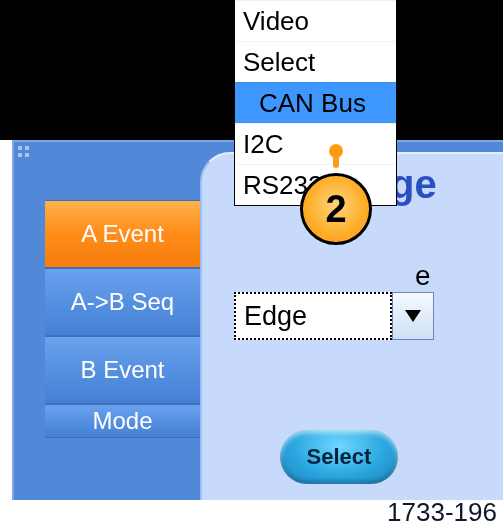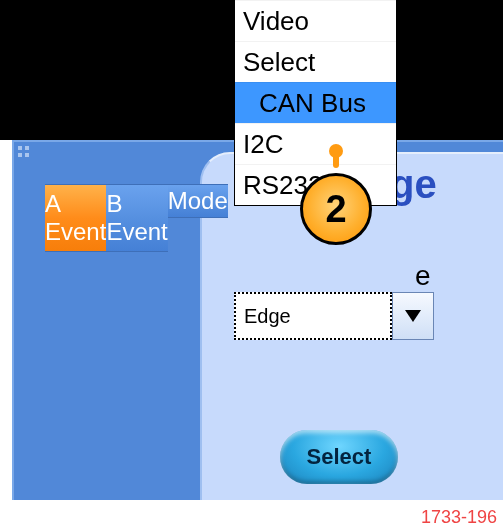--- a/index.html
+++ b/index.html
@@ -48,24 +48,24 @@
     }
     .grip div {
       width: 4px;
       height: 4px;
       background: #a9c5ee;
     }
 
     .tabs {
       position: absolute;
       left: 45px;
-      top: 184px;
+      top: 200px;
       width: 155px;
       display: flex;
-      flex-direction: row;
+      flex-direction: column;
     }
 
     .tab {
       height: 68px;
       display: flex;
       align-items: center;
       justify-content: center;
       font-size: 24px;
       color: #fff;
       border-top: 1px solid #3e6fb8;
@@ -147,21 +147,21 @@
       display: flex;
       z-index: 15;
     }
     .select-text {
       flex: 1;
       background: #fff;
       border: 2px dotted #000;
       display: flex;
       align-items: center;
       padding-left: 8px;
-      font-size: 20px;
+      font-size: 27px;
       color: #000;
     }
     .select-arrow {
       width: 42px;
       background: linear-gradient(to bottom, #f6f9ff, #cfdff6);
       border: 1px solid #6a86b5;
       display: flex;
       align-items: center;
       justify-content: center;
     }
@@ -225,22 +225,22 @@
       width: 14px;
       height: 14px;
       background: #ff9b12;
       border-radius: 50%;
     }
 
     .doc-number {
       position: absolute;
       right: 6px;
       bottom: 4px;
-      font-size: 18px;
-      color: #ef4444;
+      font-size: 26px;
+      color: #0f172a;
     }
   </style>
 </head>
 <body>
 
 <div class="black-top"></div>
 
 <div class="outer-frame">
   <div class="grip">
     <div></div>
@@ -250,20 +250,21 @@
   </div>
 </div>
 
 <div class="panel"></div>
 
 <div class="panel-title">ge</div>
 <div class="panel-sub">e</div>
 
 <div class="tabs">
   <div class="tab active">A Event</div>
+  <div class="tab">A-&gt;B Seq</div>
   <div class="tab">B Event</div>
   <div class="tab mode">Mode</div>
 </div>
 
 <div class="dropdown-list">
   <div class="opt">Video</div>
   <div class="opt">Select</div>
   <div class="opt highlight">CAN Bus</div>
   <div class="opt">I2C</div>
   <div class="opt">RS232</div>

